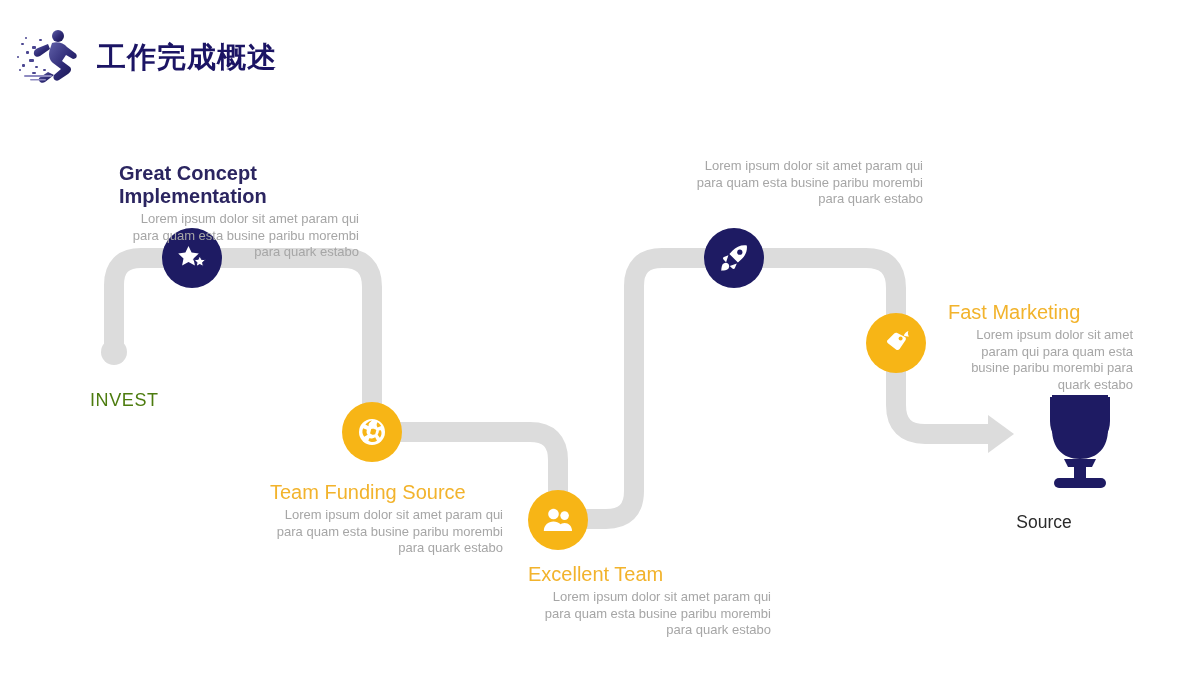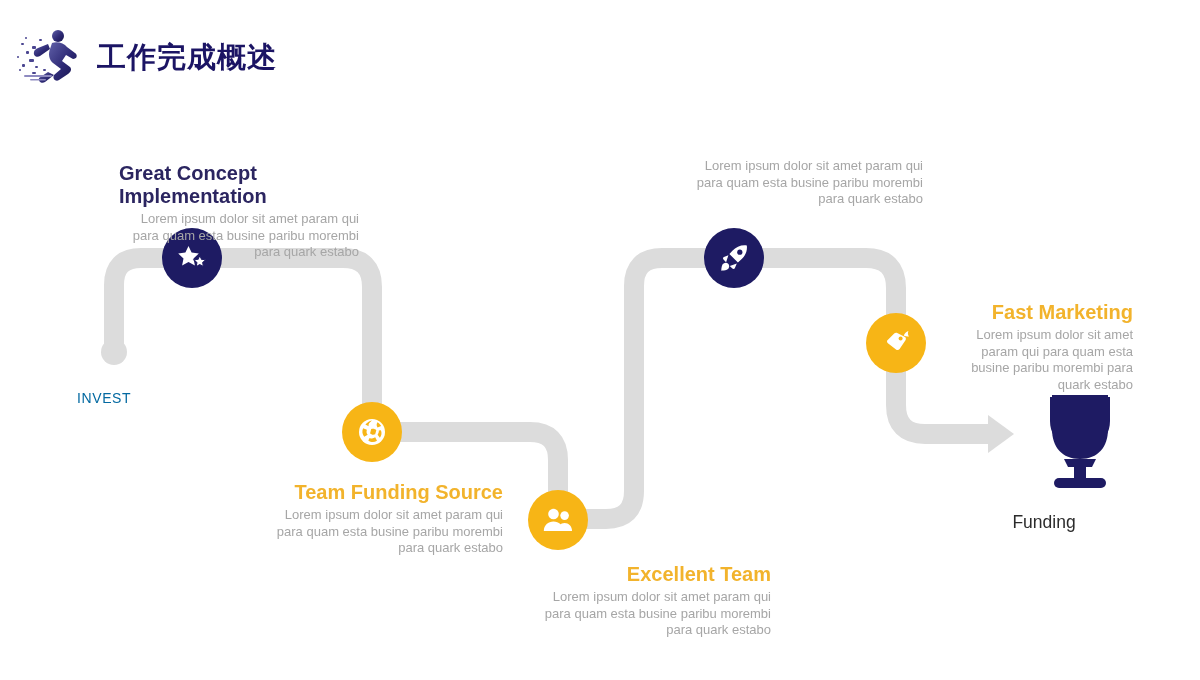--- a/index.html
+++ b/index.html
@@ -40,33 +40,33 @@
   .node svg { display:block; }
 
   
   .block { position:absolute; }
   .block .blk-title {
     font-size:20px;
     margin-bottom:3px;
     font-family:"Liberation Sans", sans-serif;
   }
   .block.navy-title .blk-title { color:#2b2560; font-weight:600; }
-  .block.amber-title .blk-title { color:#f2b32c; font-weight:700;text-align:right; }
+  .block.amber-title .blk-title { color:#f2b32c; font-weight:400; }
   .block .blk-body {
     font-size:13px;
     line-height:16.6px;
     color:#a6a6a6;
     font-family:Liberation Sans, sans-serif;
     text-align:right;
   }
 
   
   .invest-label {
-    position:absolute; left:77px; top:390px;
-    font-size:14px; color:#0369a1; letter-spacing:0.6px;
+    position:absolute; left:90px; top:390px;
+    font-size:18px; color:#4d7c0f; letter-spacing:0.6px;
   }
   .success-label {
     position:absolute; left:1044px; top:512px;
     font-size:17.5px; color:#2b2b2b;
     transform:translateX(-50%);
     white-space:nowrap;
   }
   .trophy { position:absolute; left:1022px; top:385px; }
   .trophy svg { display:block; }
 </style>
@@ -250,15 +250,15 @@
 
         <path d="M42 74 L74 74 L70 82 L46 82 Z"></path>
 
         <path d="M52 82 L64 82 L64 94 L52 94 Z"></path>
 
         <rect x="32" y="93" width="52" height="10" rx="5"></rect>
       </g>
     </svg>
   </div>
 
-  <div class="success-label">Funding</div>
+  <div class="success-label">Source</div>
 
 </div>
 
 </body></html>

